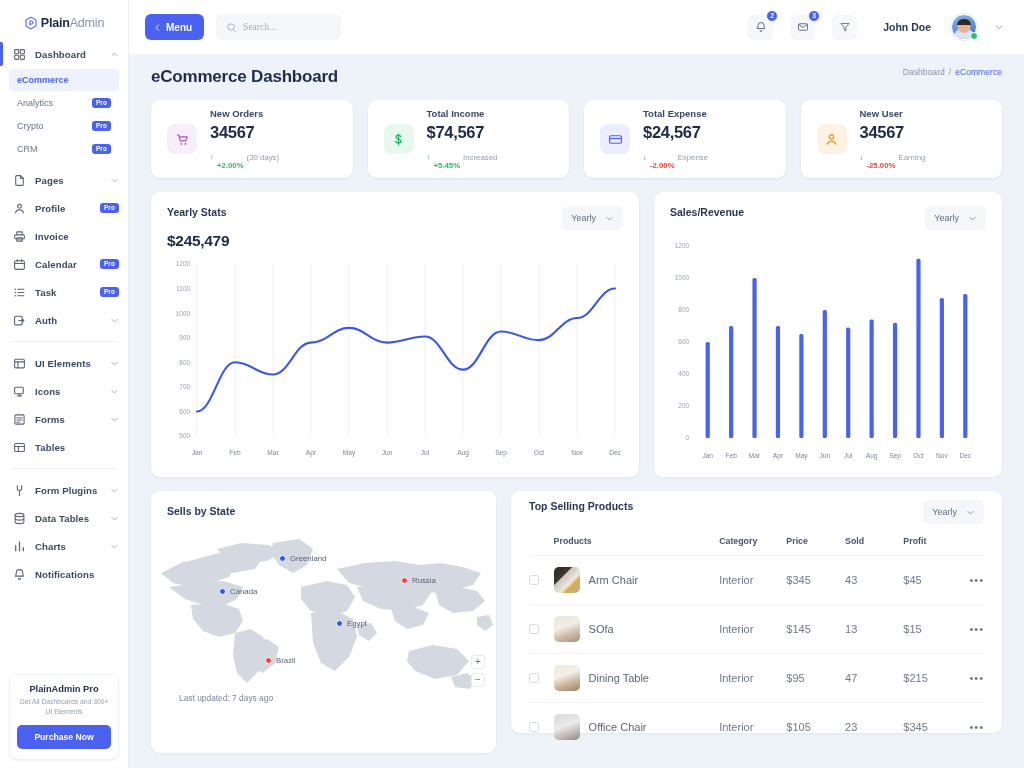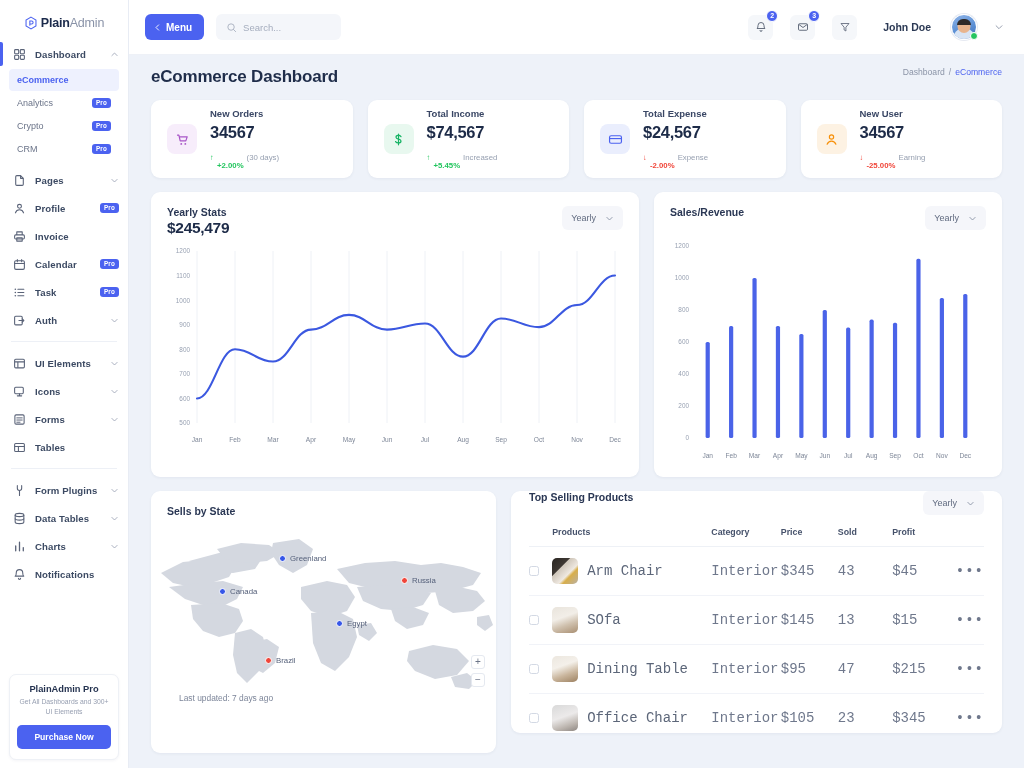--- a/index.html
+++ b/index.html
@@ -83,21 +83,21 @@
     font-size: 10px; font-weight: 600; cursor: pointer; font-family: inherit;
   }
   .menu-btn svg { width: 9px; height: 9px; }
   .searchbox {
     width: 125px; height: 26px; background: #f4f6fa; border-radius: 6px;
     display: flex; align-items: center; gap: 6px; padding: 0 10px;
   }
   .searchbox svg { width: 11px; height: 11px; color: #a8b0c0; flex: 0 0 11px; }
   .searchbox input {
     border: none; background: transparent; outline: none; font-size: 9.5px;
-    color: #6b7489; font-family: Liberation Sans, sans-serif; width: 100%;
+    color: #6b7489; font-family: Liberation Serif, serif; width: 100%;
   }
   .searchbox input::placeholder { color: #a5adbe; }
   .topbar-spacer { flex: 1 1 auto; }
   .icon-btn {
     position: relative; width: 25px; height: 25px; border-radius: 6px;
     background: #f5f7fa; display: flex; align-items: center; justify-content: center;
     cursor: pointer; margin-left: 5px;
   }
   .icon-btn svg { width: 12px; height: 12px; color: #5e6778; }
   .badge {
@@ -155,21 +155,21 @@
   .stat-delta b { font-weight: 700; margin-top: 16px; }
   .up { color: #22c55e; } .down { color: #f04438; }
 
   
   .charts-row { display: flex; gap: 15px; margin-bottom: 14px; }
   .card {
     background: #fff; border-radius: 9px; box-shadow: 0 1px 3px rgba(32,48,92,.06);
   }
   .card-head { display: flex; align-items: flex-start; justify-content: space-between; padding: 14px 16px 0; }
   .card-title { font-size: 10.5px; font-weight: 700; color: #2a3754; }
-  .card-total { font-size: 15.5px; font-weight: 700; color: #1d2b48; margin-top: 1px; letter-spacing: -.3px; }
+  .card-total { font-size: 15.5px; font-weight: 700; color: #1d2b48; margin-top: 14px; letter-spacing: -.3px; }
   .select {
     background: #f5f6fa; border-radius: 6px; height: 24px; display: flex;
     align-items: center; gap: 9px; padding: 0 9px; cursor: pointer;
     font-size: 9px; color: #616b80; font-weight: 500;
   }
   .select svg { width: 9px; height: 9px; color: #8a93a6; }
   .chart-area { padding: 4px 10px 8px 6px; }
   .tick { font-size: 6.4px; fill: #98a1b2; font-family: "Liberation Sans", sans-serif; }
   .xtick { font-size: 6.6px; fill: #7e8798; font-family: "Liberation Sans", sans-serif; }
 
@@ -190,23 +190,22 @@
     font-size: 10px; color: #6c7policy; cursor: pointer; color: #6c7588; line-height: 1;
   }
 
   .table-card { flex: 1 1 auto; }
   .tbl { width: 100%; border-collapse: collapse; }
   .tbl th {
     font-size: 8.8px; color: #46526b; font-weight: 700; text-align: left;
     padding: 12px 0 9px; border-bottom: 1px solid #eef1f6;
   }
   .tbl td {
-    font-size: 14px; color: #6f788c; padding: 11px 0; border-bottom: 1px solid #f1f3f8;
+    font-size: 11px; color: #6f788c; padding: 11px 0; border-bottom: 1px solid #f1f3f8;
     vertical-align: middle;
-    font-family: Liberation Mono, monospace;
   }
   .tbl tr:last-child td { border-bottom: none; }
   .chk {
     width: 10px; height: 10px; border: 1px solid #d3d9e4; border-radius: 2.5px;
     background: #fff; cursor: pointer; display: block;
   }
   .prod-cell { display: flex; align-items: center; gap: 9px; }
   .thumb { width: 26px; height: 26px; border-radius: 5px; overflow: hidden; flex: 0 0 26px; position: relative; }
   .prod-name { color: #5c6679; }
   .dots { color: #222b3d; font-size: 11px; letter-spacing: 1px; cursor: pointer; text-align: right; }
@@ -715,21 +714,21 @@
 
             <div class="zoom-ctrl">
               <div class="zoom-btn">+</div>
               <div class="zoom-btn">−</div>
             </div>
           </div>
           <div class="map-updated">Last updated: 7 days ago</div>
         </div>
 
         <div class="card table-card" style="height:242px;padding:0 18px">
-          <div class="card-head" style="padding:0 0 0">
+          <div class="card-head" style="padding:9px 0 0">
             <div class="card-title">Top Selling Products</div>
             <div class="select">
               <span>Yearly</span>
               <svg viewBox="0 0 24 24" fill="none">
                 <path d="M5 9l7 7 7-7" stroke="currentColor" stroke-width="2.4" stroke-linecap="round" stroke-linejoin="round"></path>
               </svg>
             </div>
           </div>
 
           <table class="tbl">

